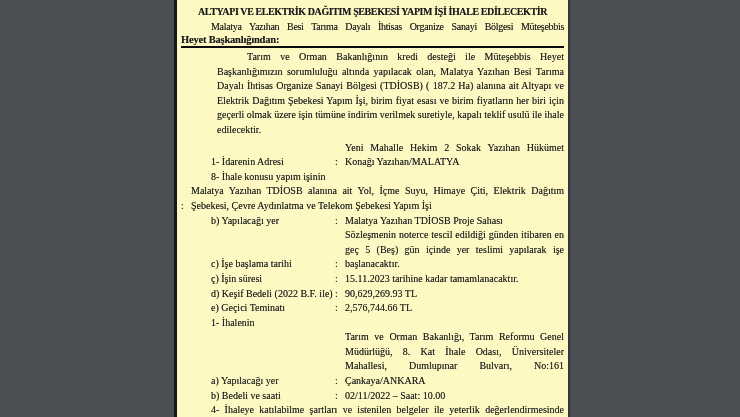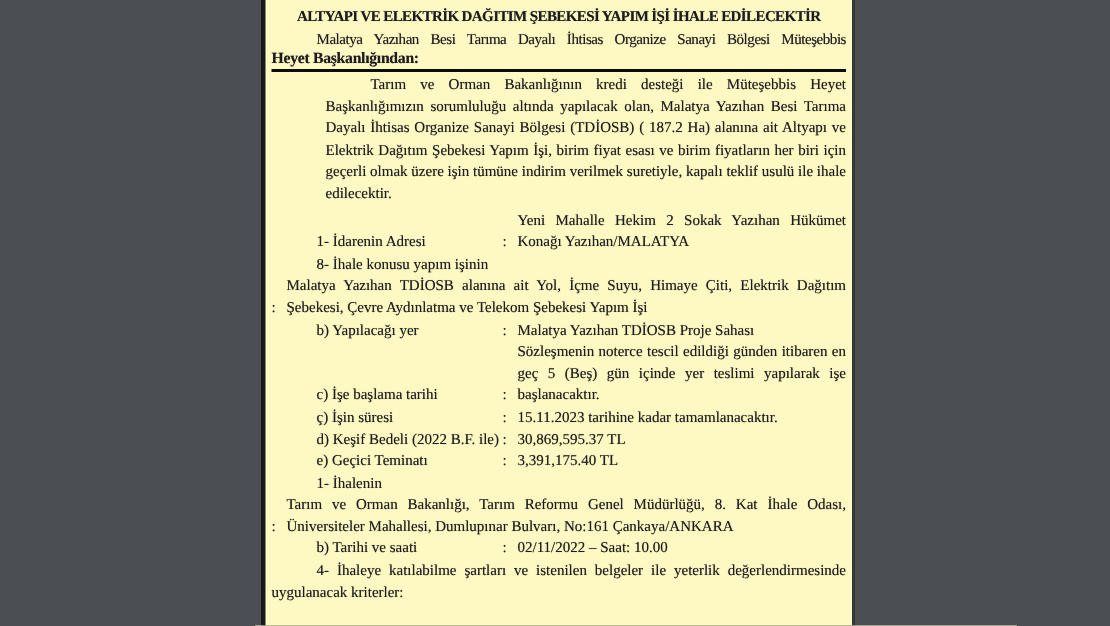--- a/index.html
+++ b/index.html
@@ -122,42 +122,43 @@
 
       <div class="row">
         <span class="lbl">ç) İşin süresi</span>
         <span class="sep">:</span>
         <span class="val">15.11.2023 tarihine kadar tamamlanacaktır.</span>
       </div>
 
       <div class="row">
         <span class="lbl">d) Keşif Bedeli (2022 B.F. ile)</span>
         <span class="sep">:</span>
-        <span class="val">30,869,595.37 TL</span>
+        <span class="val">90,629,269.93 TL</span>
       </div>
 
       <div class="row">
         <span class="lbl">e) Geçici Teminatı</span>
         <span class="sep">:</span>
-        <span class="val">3,391,175.40 TL</span>
+        <span class="val">2,576,744.66 TL</span>
       </div>
 
       <div class="row">
         <span class="lbl">1- İhalenin</span>
         <span class="sep"></span>
         <span class="val"></span>
       </div>
 
       <div class="row">
+        <span class="lbl">a) Yapılacağı yer</span>
         <span class="sep">:</span>
         <span class="val">Tarım ve Orman Bakanlığı, Tarım Reformu Genel Müdürlüğü, 8. Kat İhale Odası, Üniversiteler Mahallesi, Dumlupınar Bulvarı, No:161 Çankaya/ANKARA</span>
       </div>
 
       <div class="row">
-        <span class="lbl">b) Tarihi ve saati</span>
+        <span class="lbl">b) Bedeli ve saati</span>
         <span class="sep">:</span>
         <span class="val">02/11/2022 – Saat: 10.00</span>
       </div>
 
     </div>
 
     <p class="para closing">4- İhaleye katılabilme şartları ve istenilen belgeler ile yeterlik değerlendirmesinde uygulanacak kriterler:</p>
 
   </div>
 </div>

